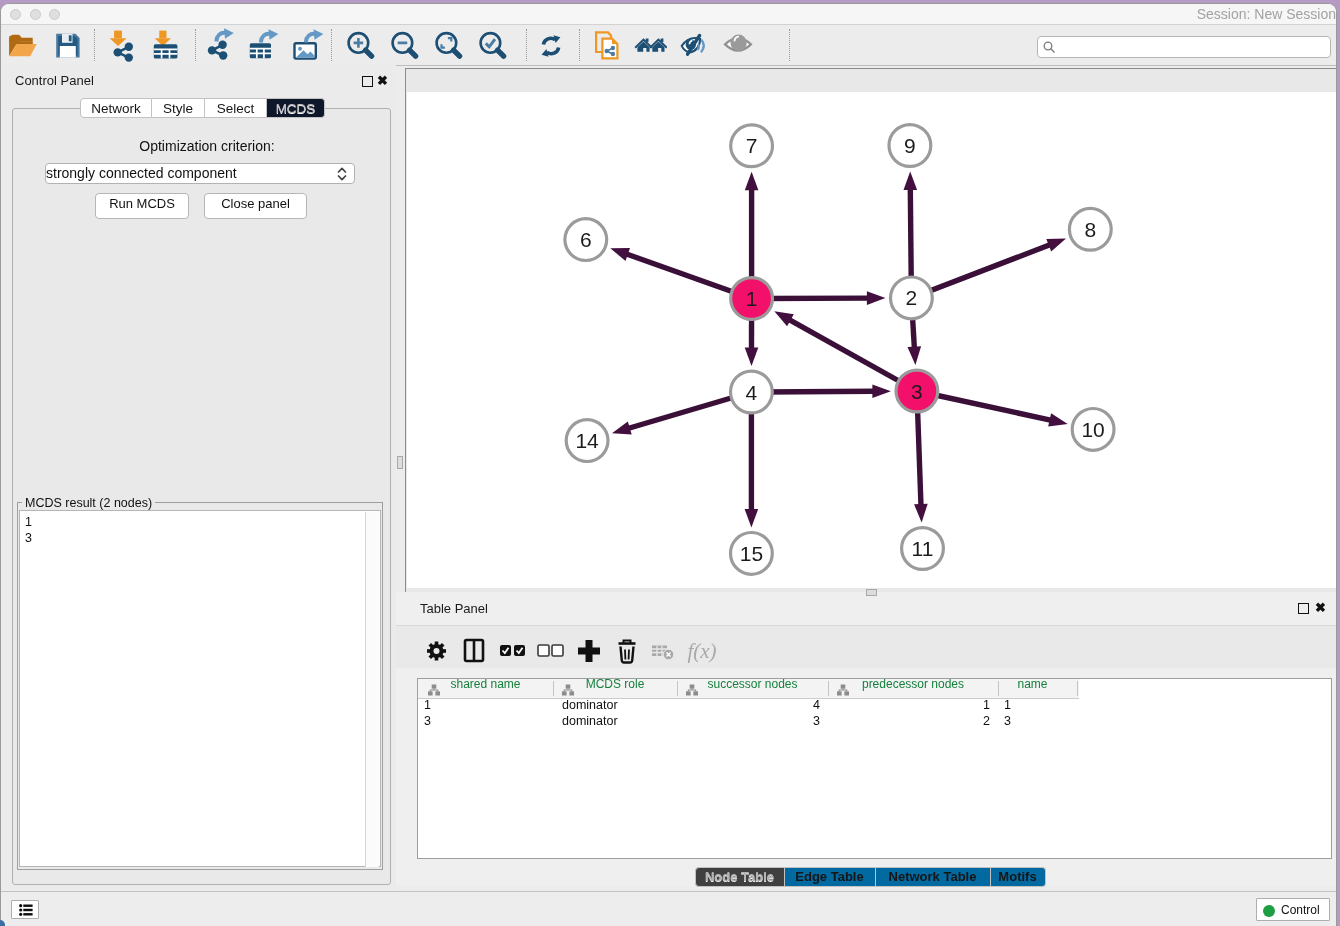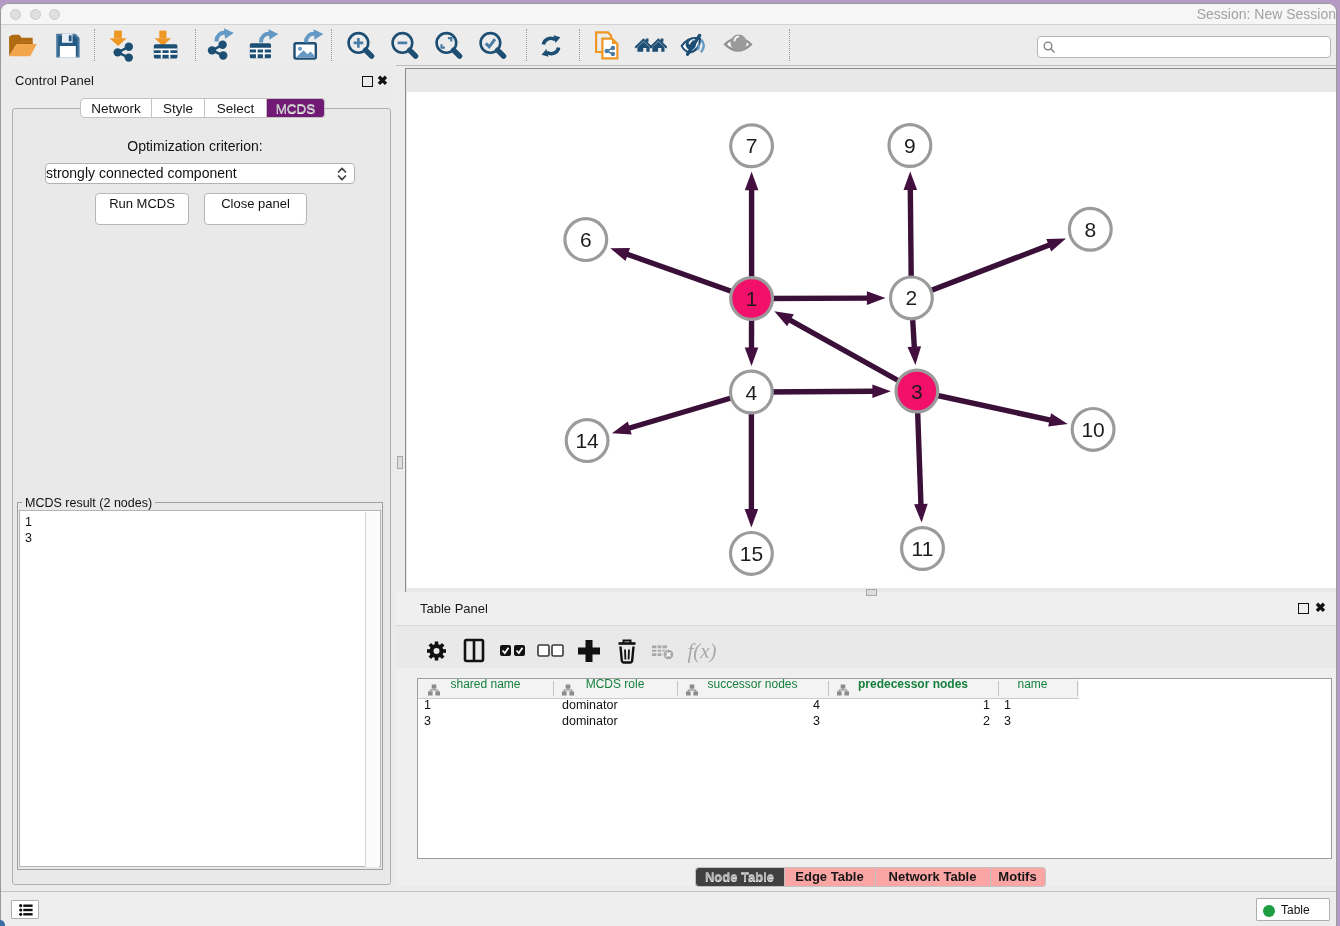--- a/index.html
+++ b/index.html
@@ -13,45 +13,45 @@
 .ticon{position:absolute;top:5px;}
 #searchbox{position:absolute;left:1036px;top:11px;width:292px;height:20px;background:#fff;border:1px solid #b5b5b5;border-radius:4px;}
 
 #leftbg{position:absolute;left:0;top:61px;width:395px;height:824px;background:#ebebeb;}
 #cptitle{position:absolute;left:14px;top:69px;font-size:13px;color:#1a1a1a;}
 #cpbox{position:absolute;left:11px;top:104px;width:379px;height:777px;background:#e9e9e9;border:1px solid #b0b0b0;border-radius:3px;box-sizing:border-box;}
 .tabrow{position:absolute;display:flex;}
 .tab{box-sizing:border-box;border:1px solid #c2c2c2;border-left:none;background:#fff;font-size:13.5px;color:#161616;text-align:center;line-height:19px;height:20px;}
 .tab.first{border-left:1px solid #c2c2c2;border-radius:4px 0 0 4px;}
 .tab.last{border-radius:0 4px 4px 0;}
-.tab.sel{background:#701a75;color:#bdbdbd;text-shadow:0 1px 0 #f5f5f5;}
-#optlabel{position:absolute;left:4px;top:134px;width:380px;text-align:center;font-size:14px;color:#111;}
+.tab.sel{background:#0f172a;color:#bdbdbd;text-shadow:0 1px 0 #f5f5f5;}
+#optlabel{position:absolute;left:16px;top:134px;width:380px;text-align:center;font-size:14px;color:#111;}
 #combo{position:absolute;left:44px;top:159px;width:310px;height:21px;background:#fff;border:1px solid #b2b2b2;border-radius:4px;box-sizing:border-box;font-size:14px;color:#111;line-height:19px;}
-.btn{position:absolute;height:32px;background:#fff;border:1px solid #b6b6b6;border-radius:4px;box-sizing:border-box;font-size:13px;color:#111;text-align:center;line-height:20px;}
+.btn{position:absolute;height:26px;background:#fff;border:1px solid #b6b6b6;border-radius:4px;box-sizing:border-box;font-size:13px;color:#111;text-align:center;line-height:20px;}
 #fieldset{position:absolute;left:16px;top:498px;width:366px;height:368px;border:1px solid #9f9f9f;box-sizing:border-box;}
 #fslabel{position:absolute;left:21px;top:492px;background:#e9e9e9;font-size:12.5px;color:#111;padding:0 3px;}
 #mcdsbox{position:absolute;left:18px;top:506px;width:362px;height:357px;background:#fff;border:1px solid #b5b5b5;box-sizing:border-box;}
 #mcdsscroll{position:absolute;right:1px;top:1px;width:13px;height:355px;background:#fbfbfb;border-left:1px solid #d5d5d5;}
 
 #netwin{position:absolute;left:404px;top:64px;width:933px;height:527px;background:#e8e8e8;border:1px solid #8c8c8c;box-sizing:border-box;}
 #nettitle{position:absolute;left:0;top:0;width:100%;height:22px;background:linear-gradient(#f4f4f4,#d8d8d8);border-bottom:1px solid #aeaeae;}
 #netname{position:absolute;top:0.5px;width:100%;text-align:center;font-size:13px;font-weight:bold;color:#1a1a1a;}
 .mtl{position:absolute;top:5px;width:12px;height:12px;border-radius:50%;box-sizing:border-box;}
 #canvas{position:absolute;left:1px;top:23px;width:931px;height:496px;background:#fff;}
 
 #tablepanel{position:absolute;left:395px;top:588px;width:942px;height:294px;background:#efefef;}
 #tptitle{position:absolute;left:24px;top:9px;font-size:13px;color:#1a1a1a;}
 #tptoolbar{position:absolute;left:0px;top:33px;width:100%;height:42px;background:#e9e9e9;border-top:1px solid #d8d8d8;}
 #tbl{position:absolute;left:21px;top:86px;width:915px;height:181px;background:#fff;border:1px solid #9e9e9e;box-sizing:border-box;}
 #tblhead{position:absolute;left:0;top:0;width:661px;height:19px;background:#f3f3f3;border-bottom:1px solid #cccccc;}
 .hsep{position:absolute;top:2px;height:15px;width:0;border-left:1px solid #c4c4c4;}
 .hcell{position:absolute;top:-2px;font-size:12px;color:#15803d;}
 .trow{position:absolute;font-size:12.5px;color:#111;}
 .btabs{position:absolute;display:flex;top:275px;}
-.btab{box-sizing:border-box;border:1px solid #c2c2c2;border-left:none;background:#fca5a5;font-size:13px;font-weight:bold;color:#161616;text-align:center;line-height:18px;height:20px;}
+.btab{box-sizing:border-box;border:1px solid #c2c2c2;border-left:none;background:#0369a1;font-size:13px;font-weight:bold;color:#161616;text-align:center;line-height:18px;height:20px;}
 .btab.first{border-left:1px solid #c2c2c2;border-radius:4px 0 0 4px;}
 .btab.last{border-radius:0 4px 4px 0;}
 .btab.sel{background:#404040;color:#b2b2b2;text-shadow:0 1px 0 #f2f2f2;}
 
 #statusbar{position:absolute;left:0;top:887px;width:100%;height:36px;background:#ededed;border-top:1px solid #c3c3c3;}
 .sbtn{position:absolute;top:10px;height:21px;background:#fff;border:1px solid #aeaeae;border-radius:4px;box-sizing:border-box;}
 .handle{position:absolute;background:#dcdcdc;border:1px solid #a8a8a8;box-sizing:border-box;}
 </style></head>
 <body>
 <div id="appwin">
@@ -347,21 +347,21 @@
       <div id="tbl">
         <div id="tblhead"></div>
         <div class="hsep" style="left:135px;"></div>
         <div class="hsep" style="left:259px;"></div>
         <div class="hsep" style="left:410px;"></div>
         <div class="hsep" style="left:580px;"></div>
         <div class="hsep" style="left:659px;"></div>
         <div class="hcell" style="left:-12.5px;width:160px;text-align:center;">shared name</div>
         <div class="hcell" style="left:117px;width:160px;text-align:center;">MCDS role</div>
         <div class="hcell" style="left:254.5px;width:160px;text-align:center;">successor nodes</div>
-        <div class="hcell" style="left:415px;width:160px;text-align:center;font-weight:bold;">predecessor nodes</div>
+        <div class="hcell" style="left:415px;width:160px;text-align:center;">predecessor nodes</div>
         <div class="hcell" style="left:534.5px;width:160px;text-align:center;">name</div>
         <svg class="abs" style="left:0;top:0;" width="660" height="19" viewBox="0 0 660 19">
           <g transform="translate(10,5.5)">
             <g fill="#8c8c8c">
               <rect x="3.7" y="0" width="4.6" height="4.2"></rect>
               <rect x="0" y="6.8" width="4.6" height="4.2"></rect>
               <rect x="7.4" y="6.8" width="4.6" height="4.2"></rect>
             </g>
             <path d="M6 4.2 V5.5 M2.3 6.8 V5.5 H9.7 V6.8" stroke="#8c8c8c" stroke-width="1.1" fill="none"></path>
           </g>
@@ -415,18 +415,18 @@
           <circle cx="1.7" cy="1.7" r="1.6"></circle>
           <circle cx="1.7" cy="6" r="1.6"></circle>
           <circle cx="1.7" cy="10.3" r="1.6"></circle>
           <rect x="4.3" y="0.5" width="9.3" height="2.4"></rect>
           <rect x="4.3" y="4.8" width="9.3" height="2.4"></rect>
           <rect x="4.3" y="9.1" width="9.3" height="2.4"></rect>
         </g>
     </svg>
     <div class="sbtn" style="left:1254.5px;top:6px;width:74px;height:23px;border-radius:1px;"></div>
     <div style="position:absolute;left:1261.5px;top:12.5px;width:12px;height:12px;border-radius:50%;background:#1e9e43;"></div>
-    <div style="position:absolute;left:1280px;top:10.5px;font-size:12px;color:#111;">Table</div>
+    <div style="position:absolute;left:1280px;top:10.5px;font-size:12px;color:#111;">Control</div>
   </div>
   <div class="handle" style="left:396px;top:452px;width:6px;height:13px;"></div>
   <div class="handle" style="left:865px;top:585px;width:11px;height:7px;"></div>
 </div>
 <div style="position:absolute;left:0;top:920px;width:5px;height:6px;background:#3a6ea5;border-radius:0 5px 0 0;"></div>
 
 </body></html>

